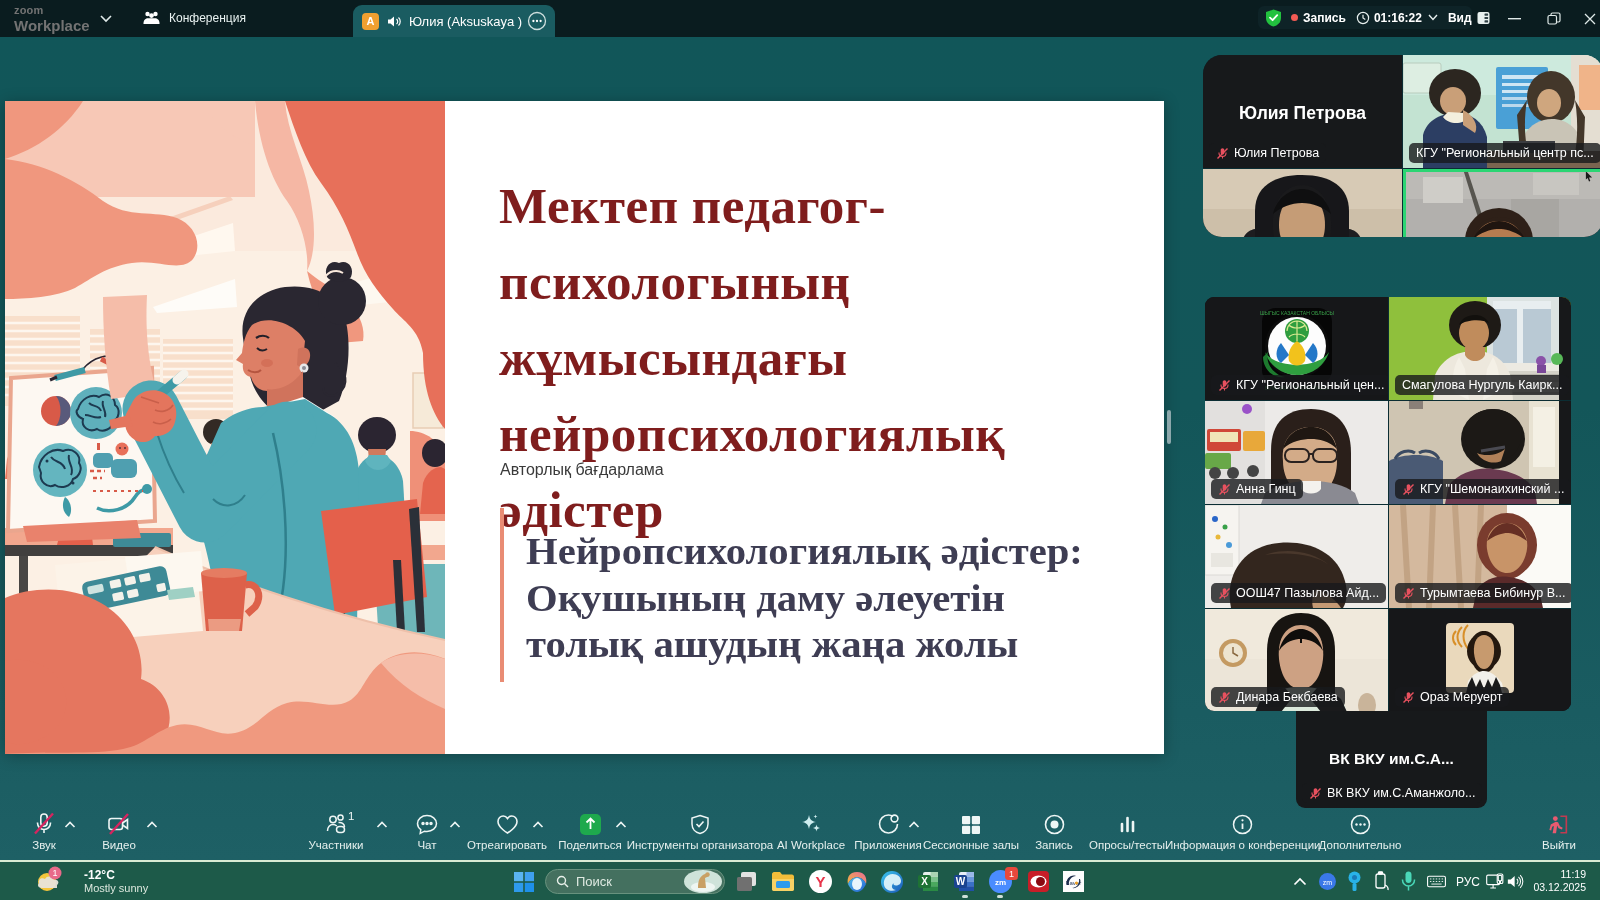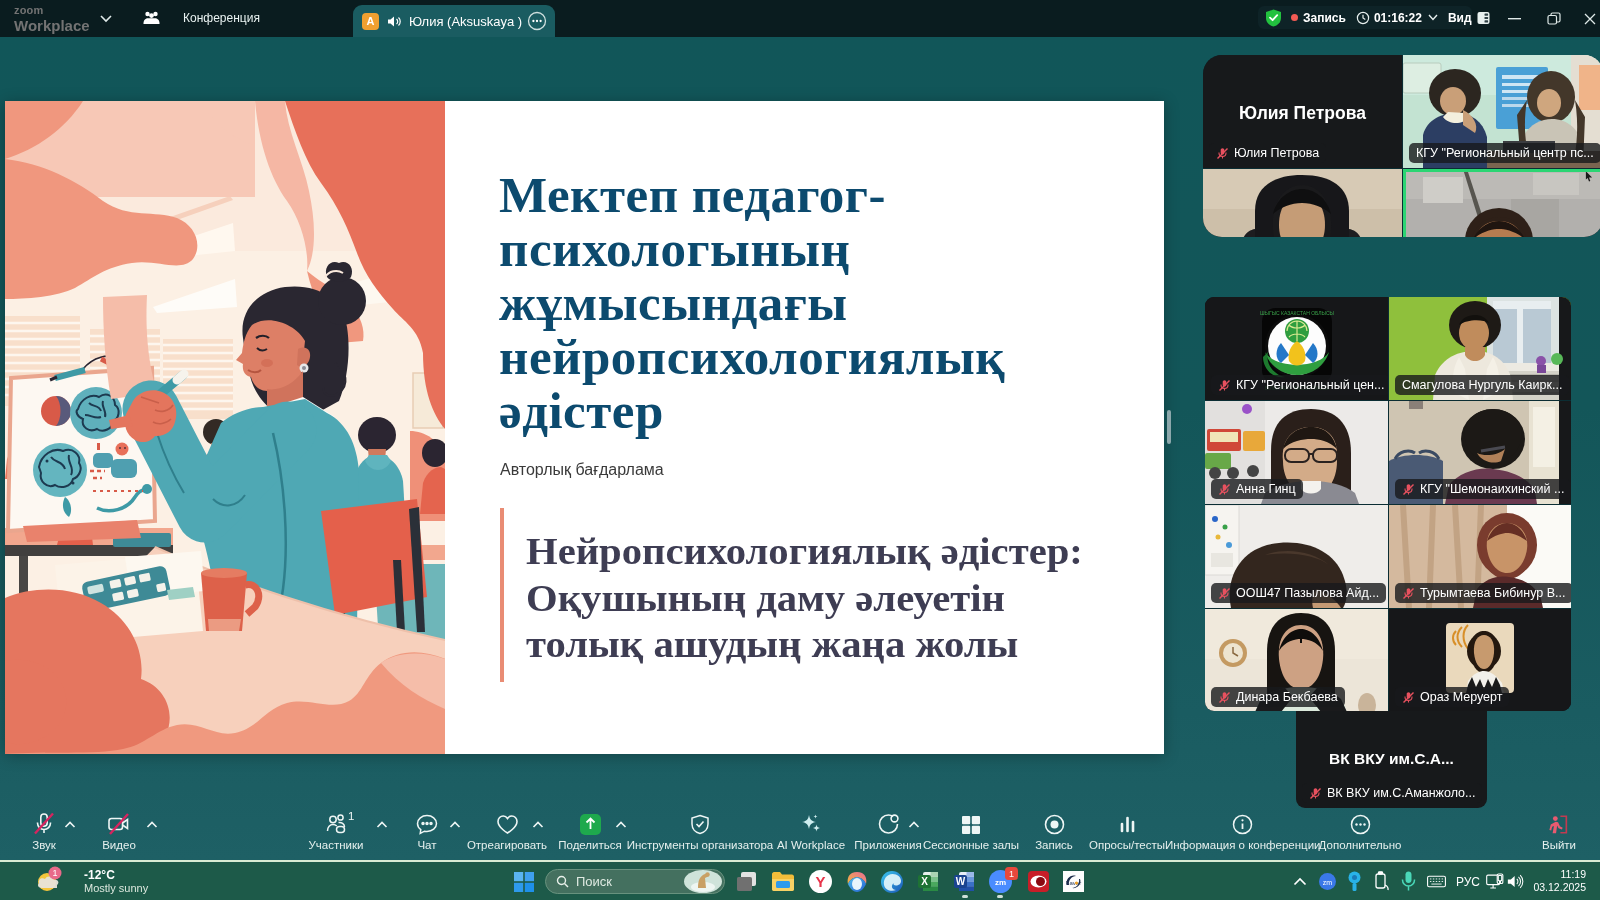--- a/index.html
+++ b/index.html
@@ -2,21 +2,21 @@
 <html><head><meta charset="utf-8">
 <style>
 html,body{margin:0;padding:0;width:1600px;height:900px;overflow:hidden;background:#115358;font-family:"Liberation Sans",sans-serif;}
 #root{position:absolute;top:0;left:0;width:1600px;height:900px;}
 .abs{position:absolute;}
 
 .titlebar{position:absolute;left:0;top:0;width:1600px;height:37px;background:#0a1c1f;}
 .tb-zoom{position:absolute;left:14px;top:5px;color:#737373;line-height:1;}
 .tb-zoom .z1{font-size:11px;font-weight:bold;letter-spacing:.2px}
 .tb-zoom .z2{font-size:15px;font-weight:bold;margin-top:2px}
-.tb-tab{position:absolute;top:11px;color:#e9f2f1;font-size:12px;display:flex;align-items:center;gap:23px}
+.tb-tab{position:absolute;top:11px;color:#e9f2f1;font-size:12px;display:flex;align-items:center;gap:9px}
 .tab-active{position:absolute;left:353px;top:5px;width:202px;height:32px;background:#1a5c61;border-radius:9px 9px 0 0;display:flex;align-items:center;color:#fff;font-size:13px;}
 .tb-pill{position:absolute;left:1258px;top:6px;width:214px;height:23px;background:#0e2327;border-radius:6px;display:flex;align-items:center;color:#fff;font-size:12px;}
 .tb-pill svg{flex-shrink:0;}
 .winbtn{position:absolute;top:0;height:37px;width:44px;display:flex;align-items:center;justify-content:center;}
 
 .meeting{position:absolute;left:0;top:37px;width:1600px;height:823px;background:linear-gradient(180deg,#115659 0%,#135659 45%,#1a5c61 82%,#1e6065 100%);}
 .slide{position:absolute;left:5px;top:64px;width:1159px;height:653px;background:#ffffff;box-shadow:0 2px 14px rgba(0,0,0,0.28);}
 .scrollthumb{position:absolute;left:1167px;top:373px;width:4px;height:34px;background:#8ca8ac;border-radius:2px;}
 
 .tile{position:absolute;overflow:hidden;background:#17191b;}
@@ -277,21 +277,21 @@
     <path d="M203 518 L236 518 L234 530 L204 530 Z" fill="#eb9b82"></path>
     <ellipse cx="219" cy="472" rx="23" ry="5" fill="#e57c62"></ellipse>
     <path d="M240 484 C252 481 258 494 250 506 L242 513" stroke="#dd614a" stroke-width="7" fill="none"></path>
 
     <path d="M0 497 C30 484 70 486 96 502 C124 518 140 548 136 578 C160 586 172 612 160 636 C150 656 124 660 100 653 L0 653 Z" fill="#e5765f"></path>
     <path d="M0 560 C20 556 40 562 52 576 C66 592 64 616 48 630 C32 644 10 646 0 640 Z" fill="#e5765f"></path>
 
     <path d="M0 653 L445 653 L445 560 C420 548 394 548 376 562 C360 574 358 592 344 600 C326 610 304 596 282 602 C260 608 252 628 230 632 C208 636 196 620 172 624 C152 628 140 644 118 648 C90 654 40 650 0 653 Z" fill="#f0997f"></path>
     <path d="M376 562 C390 552 416 548 445 560 L445 610 C420 600 396 586 376 562 Z" fill="#f5bda9"></path>
   </svg>
-  <div style="position:absolute;left:494px;top:67px;width:560px;font-family:'Liberation Serif',serif;font-weight:bold;font-size:51px;line-height:54px;letter-spacing:0.5px;color:#0c4a6e;">Мектеп педагог-<br>психологының<br>жұмысындағы<br>нейропсихологиялық<br>әдістер</div>
+  <div style="position:absolute;left:494px;top:67px;width:560px;font-family:'Liberation Serif',serif;font-weight:bold;font-size:51px;line-height:76px;letter-spacing:0.5px;color:#7f1d1d;">Мектеп педагог-<br>психологының<br>жұмысындағы<br>нейропсихологиялық<br>әдістер</div>
   <div style="position:absolute;left:495px;top:360px;font-size:16px;color:#3a3a3a;">Авторлық бағдарлама</div>
   <div style="position:absolute;left:495px;top:407px;border-left:4px solid #e98c74;height:174px;"></div>
   <div style="position:absolute;left:521px;top:427px;width:600px;font-family:'Liberation Serif',serif;font-weight:bold;font-size:38px;line-height:46.5px;color:#3e3d53;transform:scaleX(1.07);transform-origin:left top;">Нейропсихологиялық әдістер:<br>Оқушының даму әлеуетін<br>толық ашудың жаңа жолы</div>
 </div>
 <div class="scrollthumb" style="top:410px"></div>
 
 <div id="grid1" class="abs" style="left:1187px;top:55px;width:400px;height:182px;border-radius:19px;overflow:hidden;background:#0b2d33;margin-left:16px;">
 
   <div class="tile" style="left:0;top:0;width:199px;height:113px;">
     <div class="bigname" style="top:48px;font-size:17.5px;">Юлия Петрова</div>

